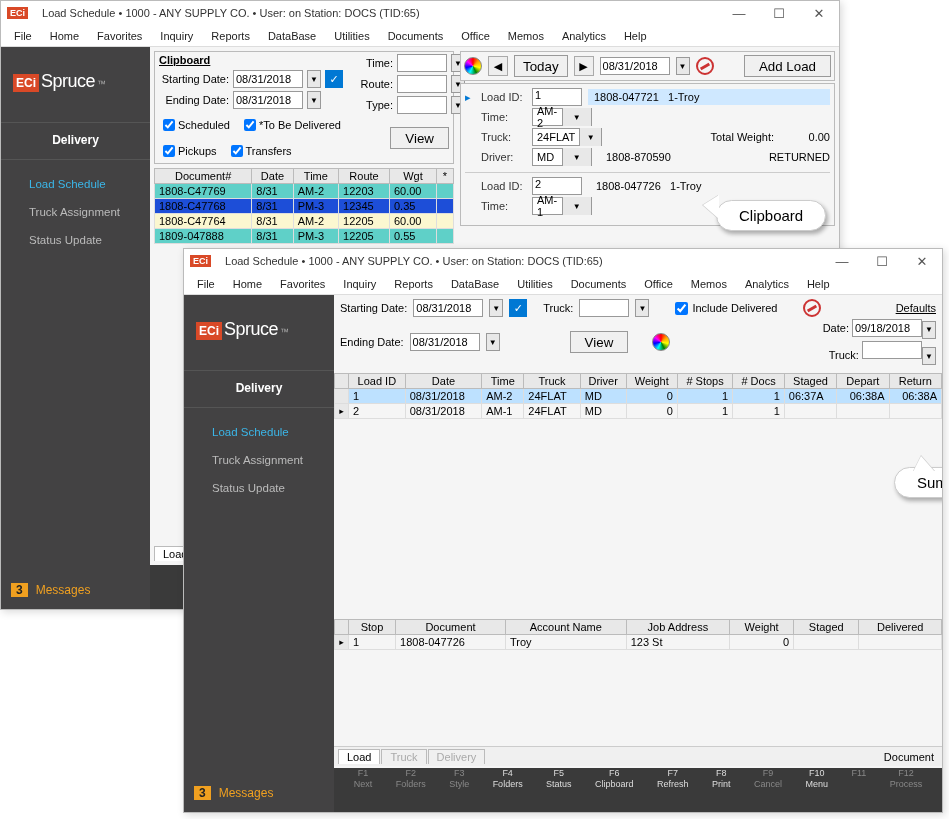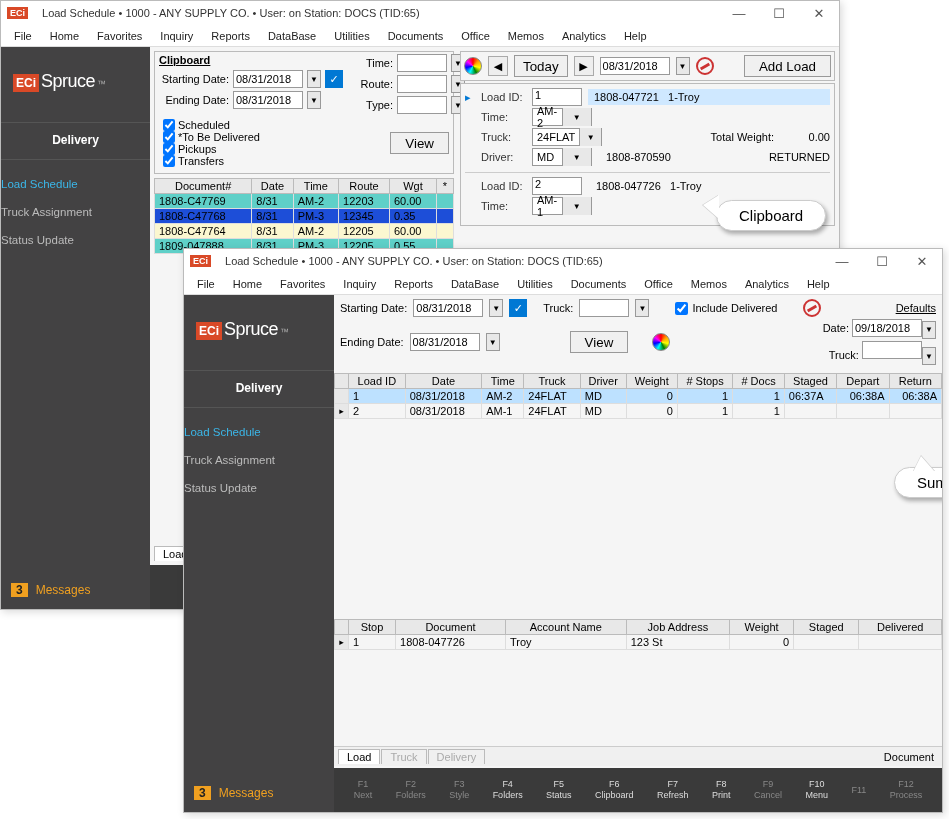--- a/index.html
+++ b/index.html
@@ -14,35 +14,35 @@
 .winctrls div { width: 40px; height: 24px; display: flex; align-items: center; justify-content: center; color: #555; font-size: 13px; }
 .menubar { height: 22px; display: flex; align-items: center; padding: 0 4px; gap: 0; background: #fff; border-bottom: 1px solid #ddd; }
 .menubar span { padding: 2px 9px; color: #222; }
 .client { flex: 1; display: flex; overflow: hidden; }
 .sidebar { width: 150px; background: #434243; color: #e5e5e5; display: flex; flex-direction: column; padding-top: 18px; font-size: 12px; }
 .logo { padding: 6px 12px 30px 12px; display: flex; align-items: baseline; gap: 2px; }
 .logo .eci { background: #d94927; color: #fff; font-weight: bold; font-size: 12px; padding: 2px 3px; }
 .logo .spr { color: #fff; font-size: 18px; font-weight: 500; letter-spacing: -0.5px; }
 .logo .tm { color: #aaa; font-size: 9px; vertical-align: super; }
 .sidebar .section { font-weight: 600; padding: 10px 0 12px 0; text-align: center; color: #fff; border-top: 1px solid #555; border-bottom: 1px solid #555; margin-bottom: 10px; }
-.sidebar .navitem { padding: 8px 0; color: #bbb; font-size: 11.5px; }
+.sidebar .navitem { padding: 8px 28px; color: #bbb; font-size: 11.5px; }
 .sidebar .navitem.active { color: #3bb6e8; }
 .sidebar .msgrow { margin-top: auto; display: flex; align-items: center; gap: 8px; padding: 12px 10px; color: #f0a020; font-size: 12px; }
 .sidebar .msgrow .badge2 { background: #f0a020; color: #222; padding: 0 5px; font-weight: bold; }
 .main { flex: 1; background: #f5f5f5; position: relative; }
 
 .w1top { padding: 4px; display: flex; gap: 6px; }
 .clipbox { border: 1px solid #bbb; padding: 2px 4px 4px 4px; background: #f5f5f5; width: 300px; }
 .clipbox .hdr { font-weight: bold; text-decoration: underline; margin-bottom: 4px; }
 .frow { display: flex; align-items: center; gap: 4px; margin-bottom: 3px; }
 .frow .lbl { width: 70px; text-align: right; }
 .dateinp { border: 1px solid #999; background: #fff; height: 18px; width: 70px; padding: 0 2px; display: inline-flex; align-items: center; }
 .ddbtn { border: 1px solid #999; width: 14px; height: 18px; background: #e8e8e8; display: inline-flex; align-items: center; justify-content: center; font-size: 8px; }
 .chkbtn { width: 18px; height: 18px; background: #0078d4; color: #fff; display: inline-flex; align-items: center; justify-content: center; font-size: 11px; border: none; }
-.chkrow { display: flex; padding: 2px 0 2px 4px; flex-wrap: wrap; flex-direction: column; }
+.chkrow { display: flex; gap: 14px; padding: 2px 0 2px 4px; flex-wrap: wrap; }
 .chkrow label { display: flex; align-items: center; gap: 3px; }
 .chkrow input { width: 12px; height: 12px; }
 .smallcol { width: 120px; }
 .smallcol .frow .lbl { width: 40px; }
 .btn { border: 1px solid #999; background: #f0f0f0; padding: 2px 14px; height: 22px; }
 .w1toolbar { border: 1px solid #bbb; background: #f5f5f5; padding: 3px; display: flex; align-items: center; gap: 6px; width: 375px; }
 .iconbtn { width: 20px; height: 20px; border: 1px solid #aaa; background: #eee; display: inline-flex; align-items: center; justify-content: center; font-size: 11px; }
 .colorwheel { width: 18px; height: 18px; border-radius: 50%; background: conic-gradient(red,orange,yellow,green,cyan,blue,magenta,red); border: 1px solid #888; }
 .w1loads { border: 1px solid #bbb; background: #f5f5f5; padding: 4px; width: 375px; margin-top: 2px; }
 .loadblk { margin-bottom: 6px; }
@@ -55,21 +55,21 @@
 .doctable, .sumtable, .stoptable { border-collapse: collapse; font-size: 11px; width: 100%; }
 .doctable th, .sumtable th, .stoptable th { background: #e8e8e8; border: 1px solid #bbb; padding: 1px 4px; font-weight: normal; }
 .doctable td, .sumtable td, .stoptable td { border: 1px solid #ddd; padding: 1px 4px; }
 .row-cyan { background: #5fd0c8; }
 .row-white { background: #1d4ed8; }
 .row-yellow { background: #fbf7d0; }
 .sumtable .row-sel { background: #bde1ff; }
 .tabbar { position: absolute; left: 0; bottom: 46px; height: 20px; display: flex; align-items: center; font-size: 11px; padding-left: 4px; }
 .tab { border: 1px solid #bbb; border-bottom: none; padding: 1px 8px; background: #f0f0f0; margin-right: 1px; }
 .tab.active { background: #fff; }
-.fnbar { position: absolute; bottom: 0; left: 0; right: 0; height: 44px; background: #3a3a3a; display: flex; align-items: center; justify-content: space-around; padding: 0 8px; }
+.fnbar { position: absolute; bottom: 0; left: 0; right: 0; height: 44px; background: #3a3a3a; display: flex; align-items: flex-start; justify-content: space-around; padding: 0 8px; }
 .fn { color: #888; text-align: center; font-size: 9px; line-height: 1.2; }
 .fn.on { color: #ddd; }
 .callout { position: absolute; background: #fff; border: 1px solid #ccc; border-radius: 18px; padding: 6px 22px; font-size: 15px; box-shadow: 2px 3px 4px rgba(0,0,0,0.3); }
 .callout .tail { position: absolute; width: 0; height: 0; }
 .c1 { left: 716px; top: 200px; }
 .c1 .tail { left: -14px; top: -6px; border-right: 16px solid #fff; border-top: 10px solid transparent; border-bottom: 14px solid transparent; filter: drop-shadow(-1px 0 0 #ccc); }
 .c2 { left: 560px; top: 172px; }
 .c2 .tail { left: 18px; top: -12px; border-bottom: 16px solid #fff; border-left: 8px solid transparent; border-right: 14px solid transparent; filter: drop-shadow(0 -1px 0 #ccc); }
 .w2filters { padding: 4px 6px; }
 .noentry { width: 18px; height: 18px; border: 2px solid #c33; border-radius: 50%; display: inline-block; position: relative; }

